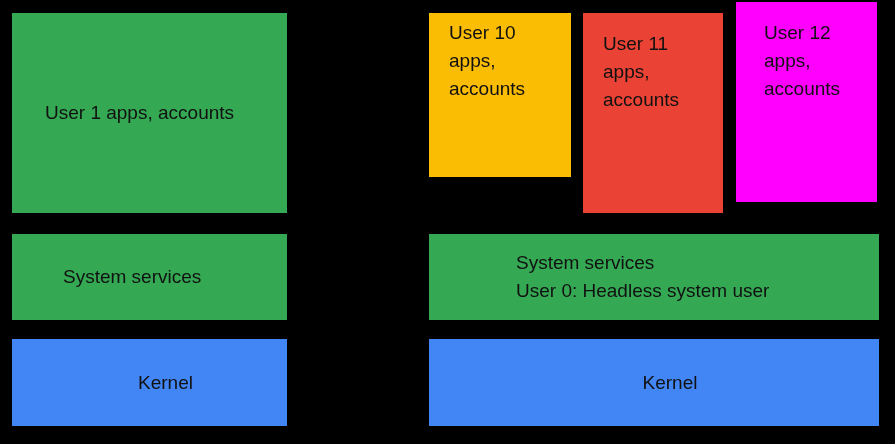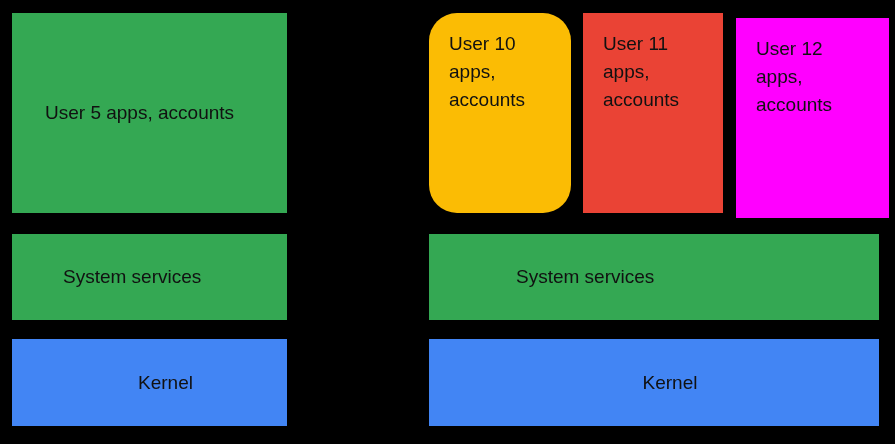--- a/index.html
+++ b/index.html
@@ -31,41 +31,41 @@
   .l-services {
     left: 12px; top: 234px; width: 275px; height: 86px;
     display: flex; flex-direction: column; justify-content: center;
     padding-left: 51px;
   }
   .l-kernel {
     left: 12px; top: 339px; width: 275px; height: 87px;
     display: flex; align-items: center; justify-content: center;
   }
   
-  .r-user-0 { left: 429px; top: 13px; width: 142px; height: 200px; padding: 17px 20px; border-radius: 28px; }
+  .r-user-0 { left: 429px; top: 13px; width: 142px; height: 164px; padding: 6px 20px; }
   .r-user-1 { left: 583px; top: 13px; width: 140px; height: 200px; padding: 17px 20px; }
-  .r-user-2 { left: 736px; top: 18px; width: 153px; height: 200px; padding: 17px 20px; }
+  .r-user-2 { left: 736px; top: 2px; width: 141px; height: 200px; padding: 17px 28px; }
   .r-services {
     left: 429px; top: 234px; width: 450px; height: 86px;
     display: flex; flex-direction: column; justify-content: center;
     padding-left: 87px;
   }
   .r-kernel {
     left: 429px; top: 339px; width: 450px; height: 87px;
     display: flex; align-items: center; justify-content: center;
   }
   .line { display: block; }
 </style>
 </head>
 <body>
 
 <div class="canvas" style="background-color: rgb(0, 0, 0);">
 
   <div class="box l-apps" style="background-color: rgb(52, 168, 83);">
-    <span class="line">User 5 apps, accounts</span>
+    <span class="line">User 1 apps, accounts</span>
   </div>
 
   <div class="box l-services" style="background-color: rgb(52, 168, 83);">
     <span class="line">System services</span>
   </div>
 
   <div class="box l-kernel" style="background-color: rgb(66, 133, 244);">
     <span class="line">Kernel</span>
   </div>
 
@@ -76,19 +76,20 @@
   <div class="box r-user-1" style="background-color: rgb(234, 67, 53);">
     <span class="line">User 11 apps, accounts</span>
   </div>
 
   <div class="box r-user-2" style="background-color: rgb(255, 0, 255);">
     <span class="line">User 12 apps, accounts</span>
   </div>
 
   <div class="box r-services" style="background-color: rgb(52, 168, 83);">
     <span class="line">System services</span>
+    <span class="line">User 0: Headless system user</span>
   </div>
 
   <div class="box r-kernel" style="background-color: rgb(66, 133, 244);">
     <span class="line">Kernel</span>
   </div>
 
 </div>
 
 </body></html>

